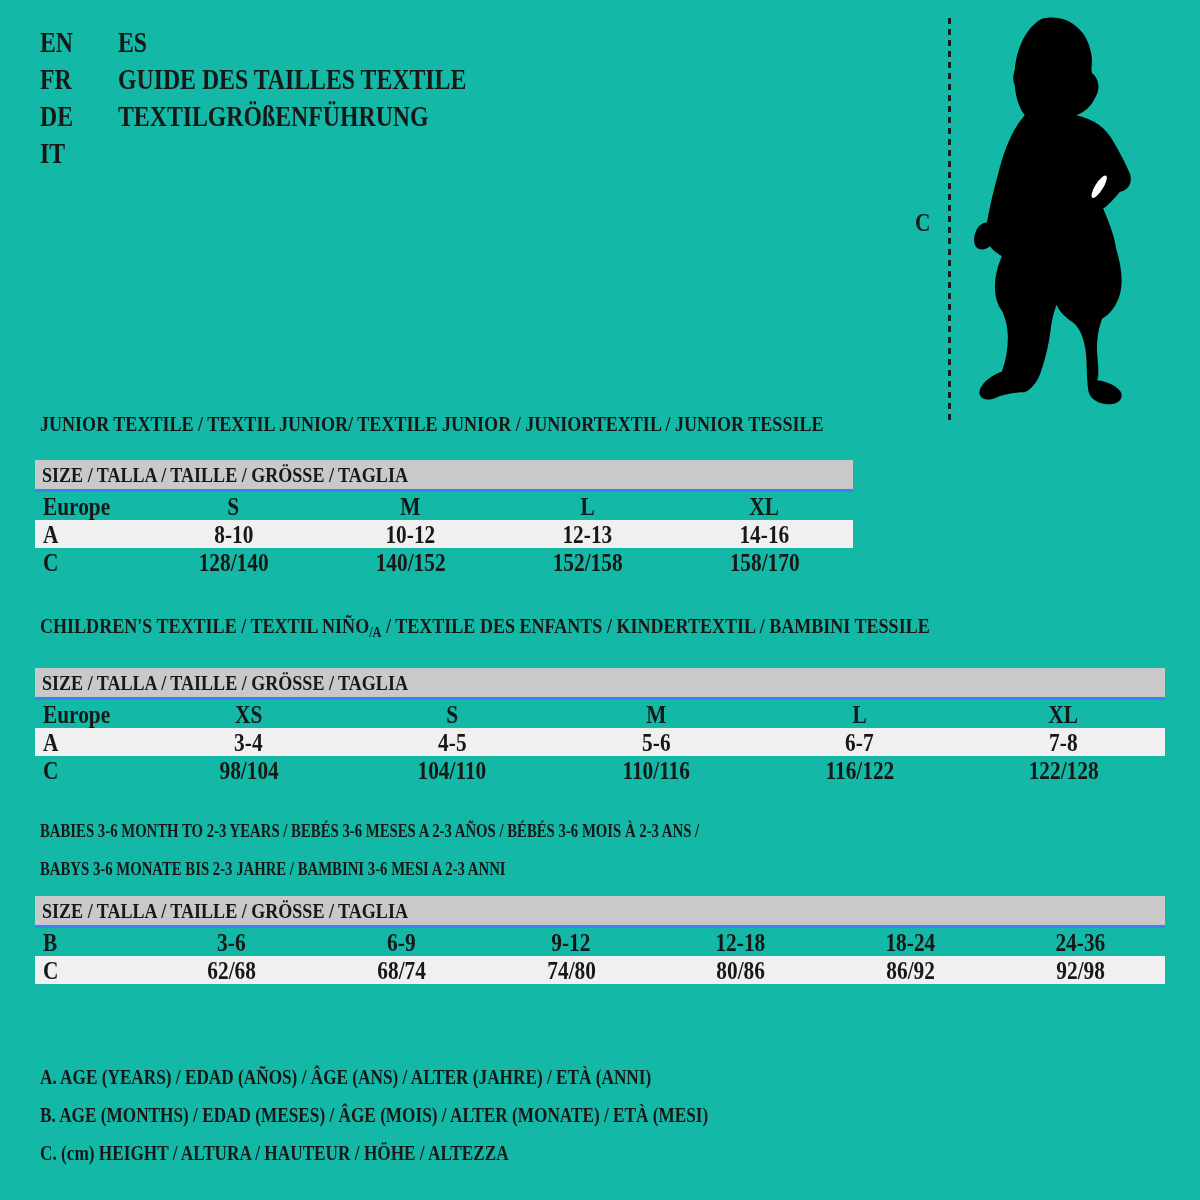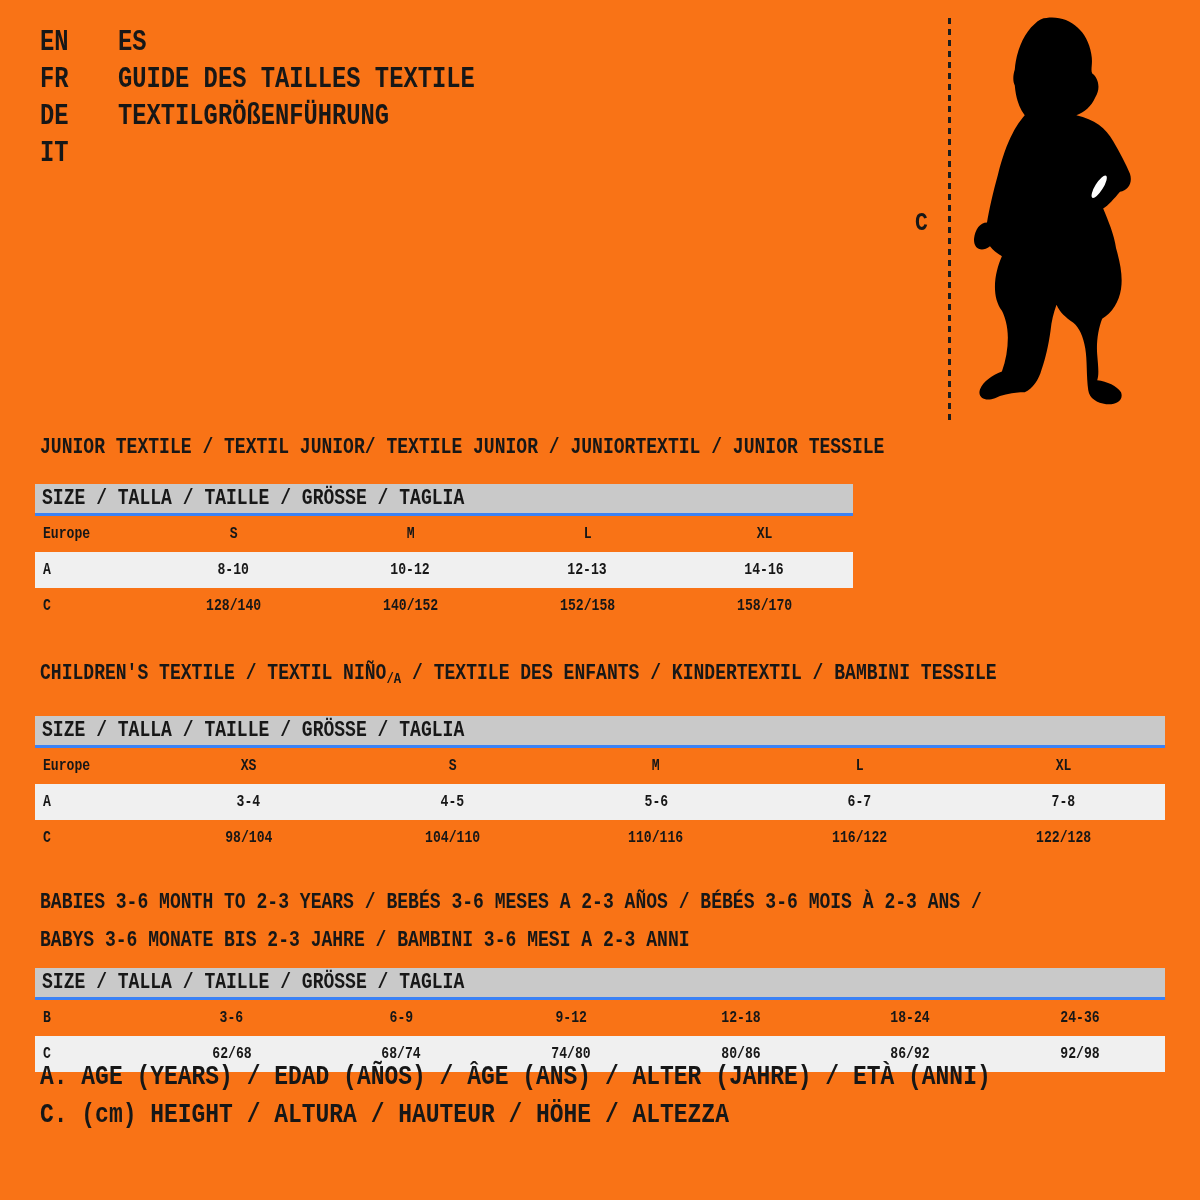--- a/index.html
+++ b/index.html
@@ -1,63 +1,63 @@
 <!DOCTYPE html>
 <html><head>
 <meta charset="utf-8">
 <style>
   html,body{margin:0;padding:0;background:#fff;}
   .page{
-    position:relative;width:1200px;height:1200px;background:#f97316;overflow:hidden;
-    font-family:Liberation Mono, monospace;
+    position:relative;width:1200px;height:1200px;background:#14b8a6;overflow:hidden;
+    font-family:Liberation Serif, serif;
     color:#171717;font-weight:bold;
   }
   .cond{display:inline-block;white-space:nowrap;transform:scaleX(.82);transform-origin:0 50%;}
   .cond-c{display:inline-block;white-space:nowrap;transform:scaleX(.82);transform-origin:50% 50%;}
 
   
   .lang-list{position:absolute;top:24px;left:40px;display:grid;grid-template-columns:78px auto;}
   .lang-list span{font-size:29px;line-height:37px;letter-spacing:0;}
 
   
   .figure{position:absolute;top:10px;left:905px;width:260px;height:420px;}
   .c-label{position:absolute;left:10px;top:198px;font-size:26px;}
   .dash-line{
     position:absolute;left:43px;top:8px;width:3px;height:404px;
     background:repeating-linear-gradient(to bottom,#1d1d1d 0 6px,transparent 6px 11px);
   }
   .figure svg{position:absolute;left:62px;top:2px;}
 
   
-  .content{position:absolute;left:35px;top:436px;width:1130px;}
+  .content{position:absolute;left:35px;top:412px;width:1130px;}
   .sec-title{font-size:22px;line-height:24px;margin:0 0 0 5px;font-weight:bold;}
   .sub-a{font-size:15px;vertical-align:-4px;}
   .tbl{margin-top:24px;}
   .size-bar{
     height:29px;background:#c9c9c9;border-bottom:3px solid #3b82f6;
     display:flex;align-items:center;padding-left:7px;box-sizing:content-box;
   }
   .size-bar .cond{font-size:22px;}
-  .t-row{display:grid;height:36px;align-items:center;font-size:16px;}
+  .t-row{display:grid;height:28px;align-items:center;font-size:26px;}
   .t-row.alt{background:#f0f0f0;}
   .junior .t-row{grid-template-columns:110px repeat(4,1fr);}
   .children .t-row{grid-template-columns:112px repeat(5,1fr);}
   .babies .t-row{grid-template-columns:112px repeat(6,1fr);}
   .junior{width:818px;}
   .children,.babies{width:1130px;}
   .lab{padding-left:8px;}
   .cell{text-align:center;}
   .sec-children{margin-top:38px;}
   .sec-babies{margin-top:28px;}
-  .babies-title{font-size:22px;line-height:38px;margin:0 0 0 5px;}
+  .babies-title{font-size:18px;line-height:38px;margin:0 0 0 5px;}
   .sec-babies .tbl{margin-top:8px;}
 
   
   .legend{position:absolute;left:40px;top:1058px;}
-  .legend div{font-size:28px;line-height:38px;}
+  .legend div{font-size:21px;line-height:38px;}
 </style>
 </head>
 <body>
 
 <div class="page">
 
   <div class="lang-list">
     <span><span class="cond">EN</span></span>
     <span><span class="cond">ES</span></span>
     <span><span class="cond">FR</span></span>
@@ -205,16 +205,17 @@
           <span class="cell"><span class="cond-c">80/86</span></span>
           <span class="cell"><span class="cond-c">86/92</span></span>
           <span class="cell"><span class="cond-c">92/98</span></span>
         </div>
       </div>
     </section>
   </div>
 
   <footer class="legend">
     <div><span class="cond">A. AGE (YEARS) / EDAD (AÑOS) / ÂGE (ANS) / ALTER (JAHRE) / ETÀ (ANNI)</span></div>
+    <div><span class="cond">B. AGE (MONTHS) / EDAD (MESES) / ÂGE (MOIS) / ALTER (MONATE) / ETÀ (MESI)</span></div>
     <div><span class="cond">C. (cm) HEIGHT / ALTURA / HAUTEUR / HÖHE / ALTEZZA</span></div>
   </footer>
 
 </div>
 
 </body></html>

